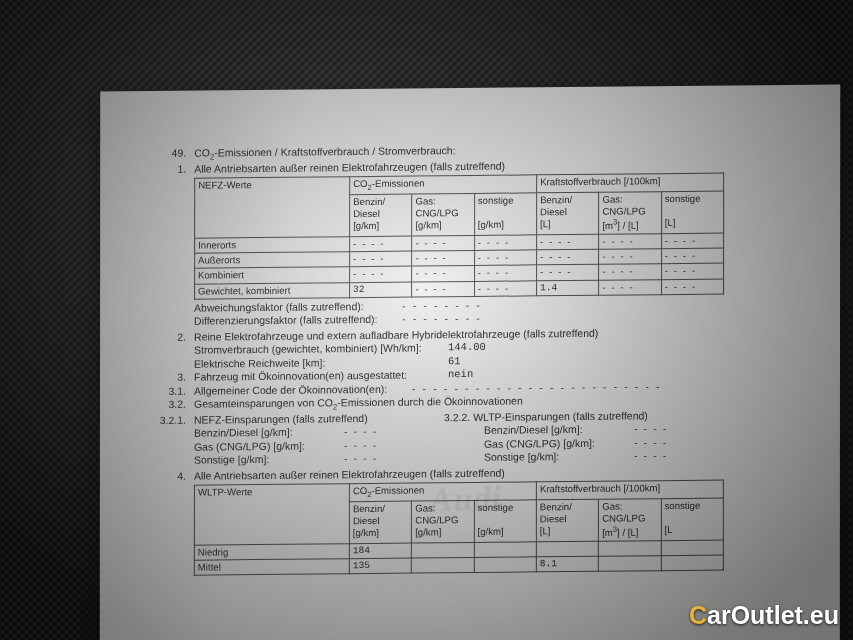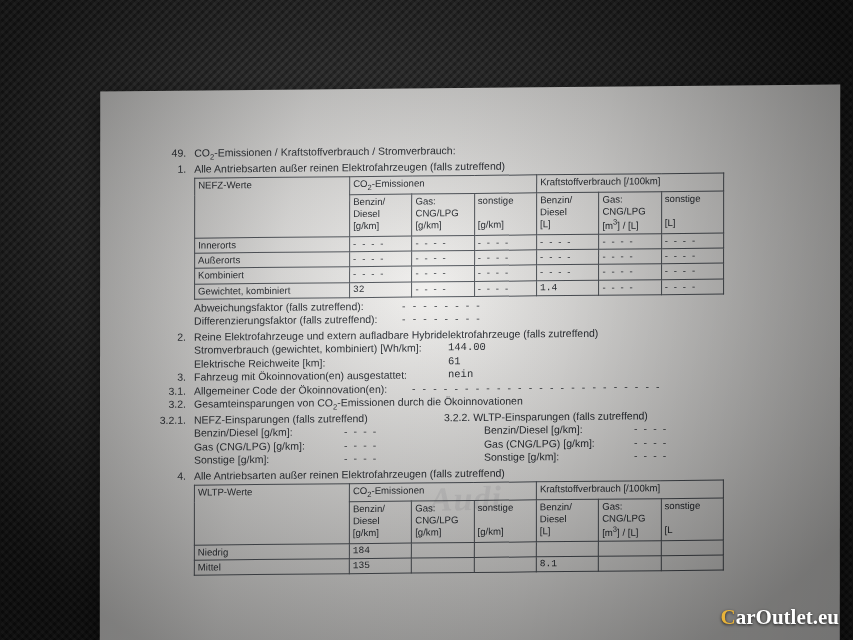--- a/index.html
+++ b/index.html
@@ -101,22 +101,22 @@
   .kv { display:flex; }
   .kv .k { width:172px; }
   .kv .v { flex:1; }
   .kv2 .k { width:150px; }
 
   .mt2 { margin-top:2px; }
 
   
   #logo {
     position:absolute; right:14px; bottom:10px;
-    font-family:Liberation Serif, serif;
-    font-size:21px; font-weight:bold;
+    font-family:Liberation Sans, sans-serif;
+    font-size:25px; font-weight:bold;
     color:#ffffff;
     text-shadow:0 1px 3px rgba(0,0,0,0.8);
     letter-spacing:0px;
     white-space:nowrap;
     margin-top:44px;
   }
   #logo .c { color:#e8b33a; }
 </style>
 </head>
 <body>

